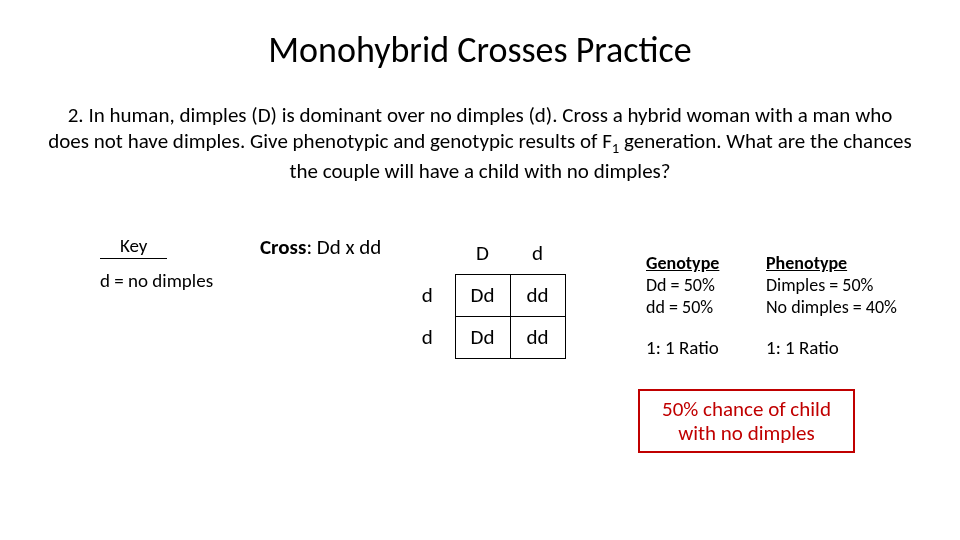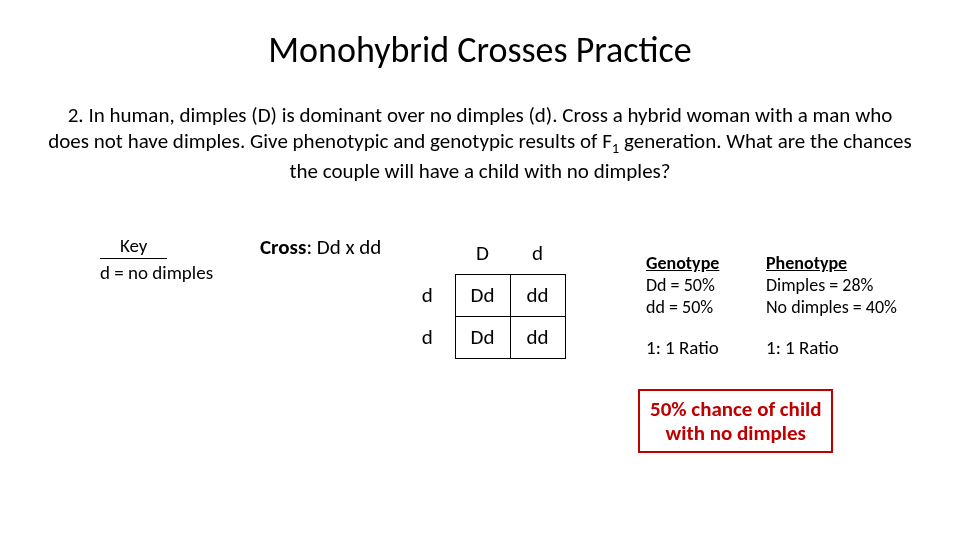--- a/index.html
+++ b/index.html
@@ -31,21 +31,21 @@
   .key-block {
     position: absolute;
     left: 100px;
     top: 0;
     font-size: 19px;
   }
   .key-head {
     display: inline-block;
     border-bottom: 1.5px solid #000;
     padding: 0 20px 1px 20px;
-    margin-bottom: 2px;
+    margin-bottom: 10px;
   }
   .cross-label {
     position: absolute;
     left: 260px;
     top: 0;
     font-size: 21px;
   }
   .cross-label .b { font-weight: 700; }
   .punnett {
     position: absolute;
@@ -75,24 +75,24 @@
   .hdr { text-decoration: underline; font-weight: 700; padding-bottom: 2px; }
   .results .col1 { width: 120px; }
   .results .col2 { width: 170px; }
   .results .ratio td { padding-top: 18px; font-size: 19px; }
   .answer-box {
     position: absolute;
     left: 638px;
     top: 155px;
     border: 2px solid #c00000;
     color: #c00000;
-    font-weight: 700;
+    font-weight: 400;
     font-size: 21px;
     text-align: center;
-    padding: 6px 10px;
+    padding: 6px 22px;
     line-height: 1.15;
   }
 </style>
 </head>
 <body>
 
 <h1 class="title">Monohybrid Crosses Practice</h1>
 
 <p class="question">2. In human, dimples (D) is dominant over no dimples (d). Cross a hybrid woman with a man who does not have dimples.  Give phenotypic and genotypic results of F<span class="sub">1</span> generation.   What are the chances the couple will have a child with no dimples?</p>
 
@@ -135,21 +135,21 @@
           <tr>
         <td class="hdr col1">Genotype</td>
         <td class="hdr col2">Phenotype</td>
       </tr>
       <tr>
         <td class="col1">
           <div>Dd = 50%</div>
           <div>dd = 50%</div>
         </td>
         <td class="col2">
-          <div>Dimples = 28%</div>
+          <div>Dimples = 50%</div>
           <div>No dimples = 40%</div>
         </td>
       </tr>
       <tr class="ratio">
         <td class="col1">1: 1 Ratio</td>
         <td class="col2">1: 1 Ratio</td>
       </tr>
     </tbody>
       </table>
   </div>

